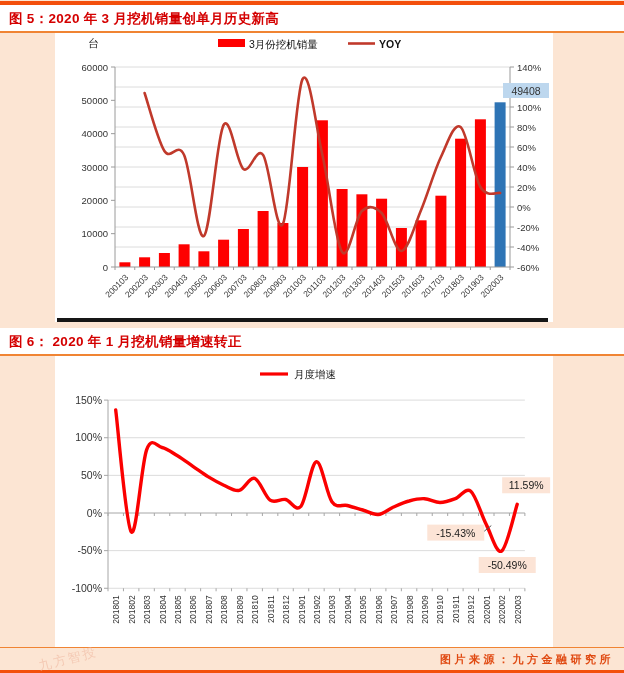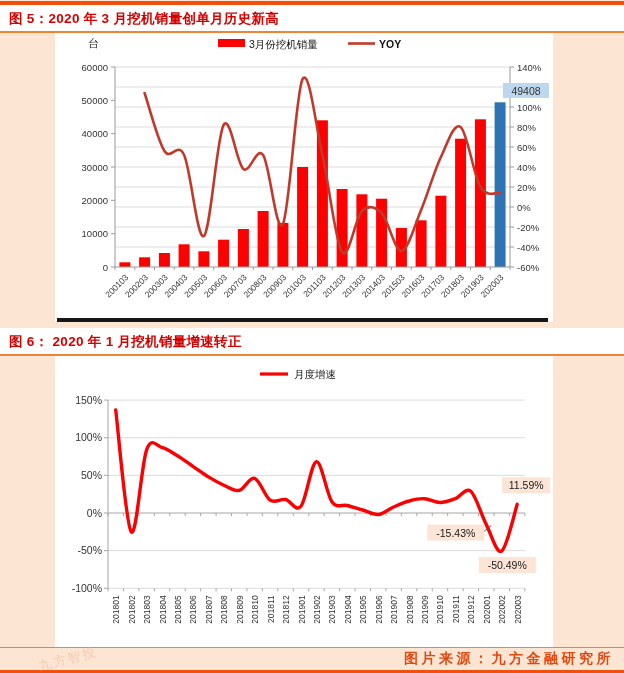--- a/index.html
+++ b/index.html
@@ -17,21 +17,21 @@
   .t9  { font-size:9.5px; fill:#333; }
   .t85 { font-size:8.5px; fill:#333; }
   .t10 { font-size:11px; fill:#222; }
   .t11 { font-size:10.5px; fill:#111; }
   .t11b{ font-size:10.5px; fill:#111; font-weight:bold; }
   .t105{ font-size:10.5px; fill:#333; }
   .ann { font-size:10.5px; fill:#1a1a1a; }
   .footer-line1 { height:1px; background:#f08433; }
   .footer-band { height:22px; display:flex; align-items:center; justify-content:flex-end;
                  padding-right:10px; position:relative; }
-  .footer-text { font-size:14px; font-weight:bold; color:#e04a12; letter-spacing:3.5px; }
+  .footer-text { font-size:11px; font-weight:bold; color:#e04a12; letter-spacing:3.5px; }
   .watermark { position:absolute; left:38px; top:2px; color:#eeb49c; opacity:0.55;
                font-size:13px; letter-spacing:2px; transform:rotate(-14deg); }
   .footer-line2 { height:3px; background:#f34f0c; }
 </style>
 </head>
 <body>
 
 <div class="page">
   <div class="topgap"></div>
   <div class="topline"></div>

